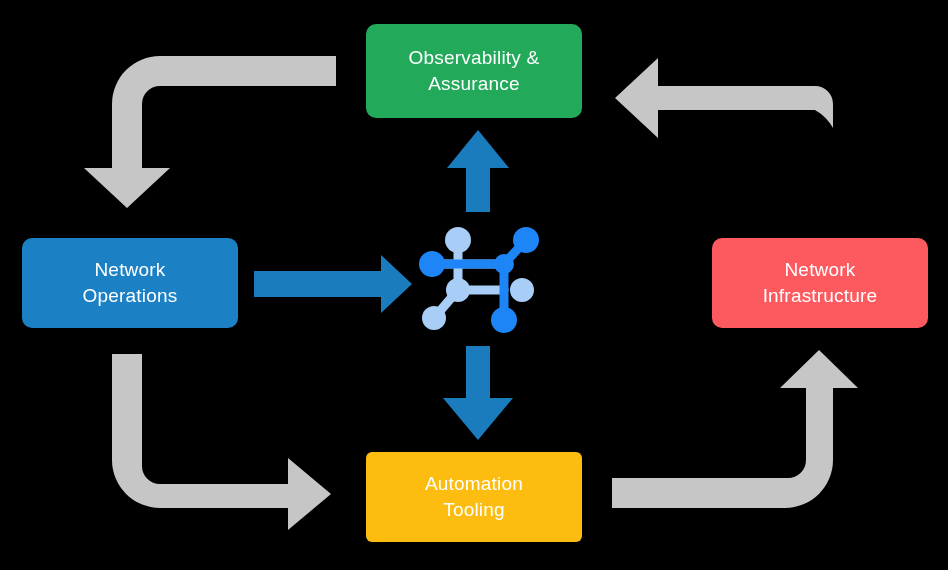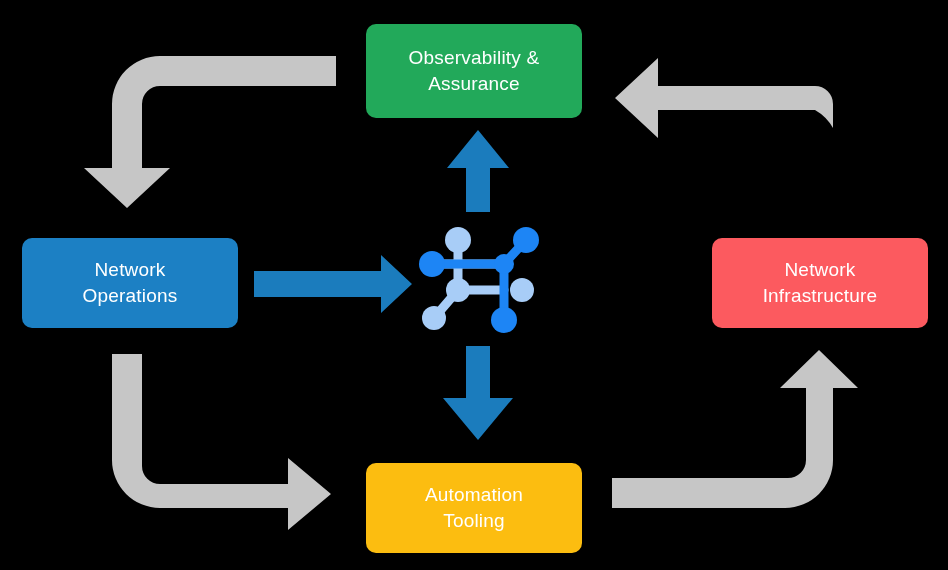--- a/index.html
+++ b/index.html
@@ -38,21 +38,21 @@
   #box-observability {
     left: 366px; top: 24px; width: 216px; height: 94px;
   }
   #box-network-operations {
     left: 22px; top: 238px; width: 216px; height: 90px;
   }
   #box-network-infrastructure {
     left: 712px; top: 238px; width: 216px; height: 90px;
   }
   #box-automation {
-    left: 366px; top: 463px; width: 216px; height: 90px;
+    left: 366px; top: 452px; width: 216px; height: 90px; border-radius: 6px;
   }
   #svg-layer {
     position: absolute;
     left: 0; top: 0;
     width: 948px;
     height: 570px;
   }
   .hub-icon-wrap {
     position: absolute;
     left: 418px;

